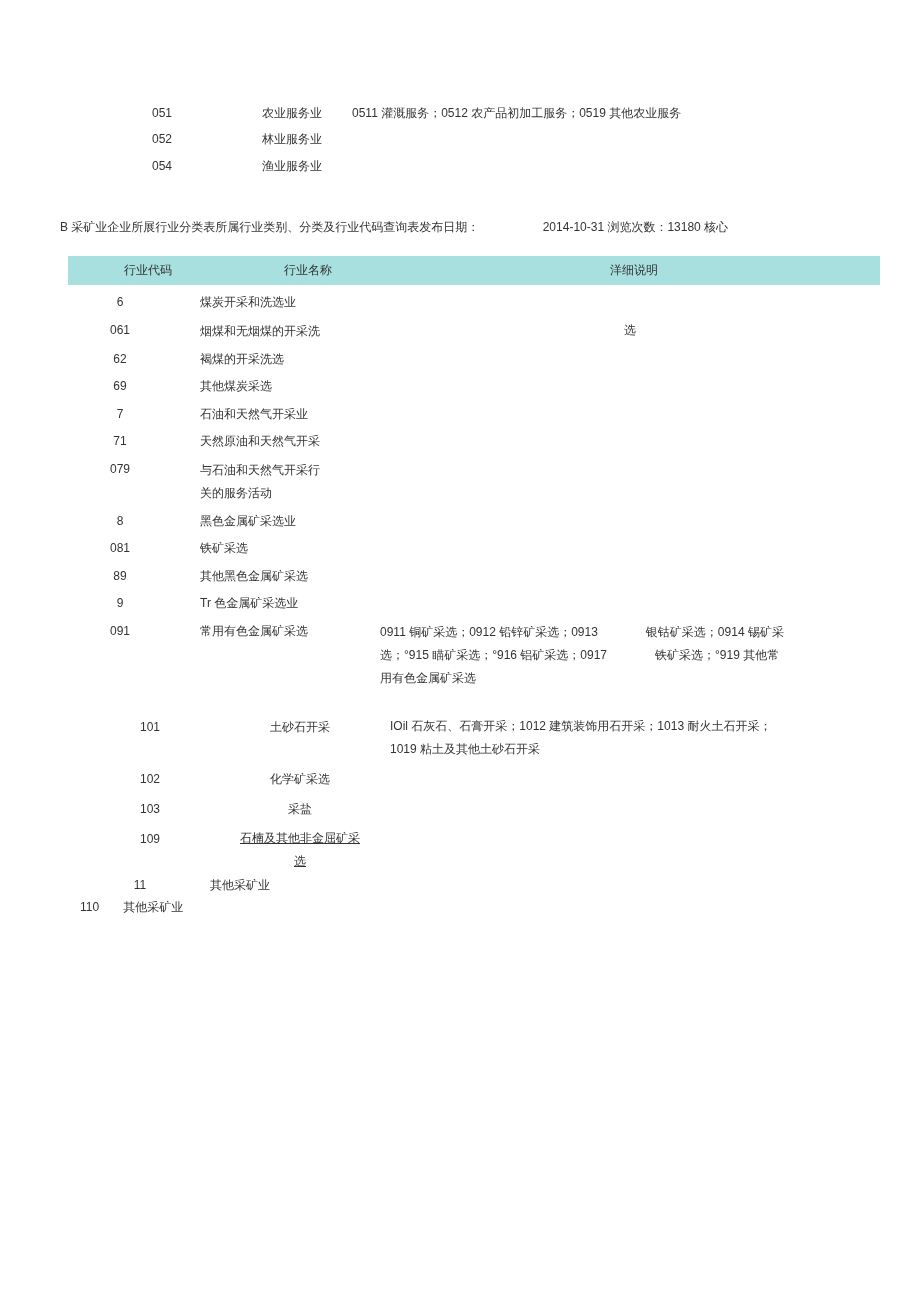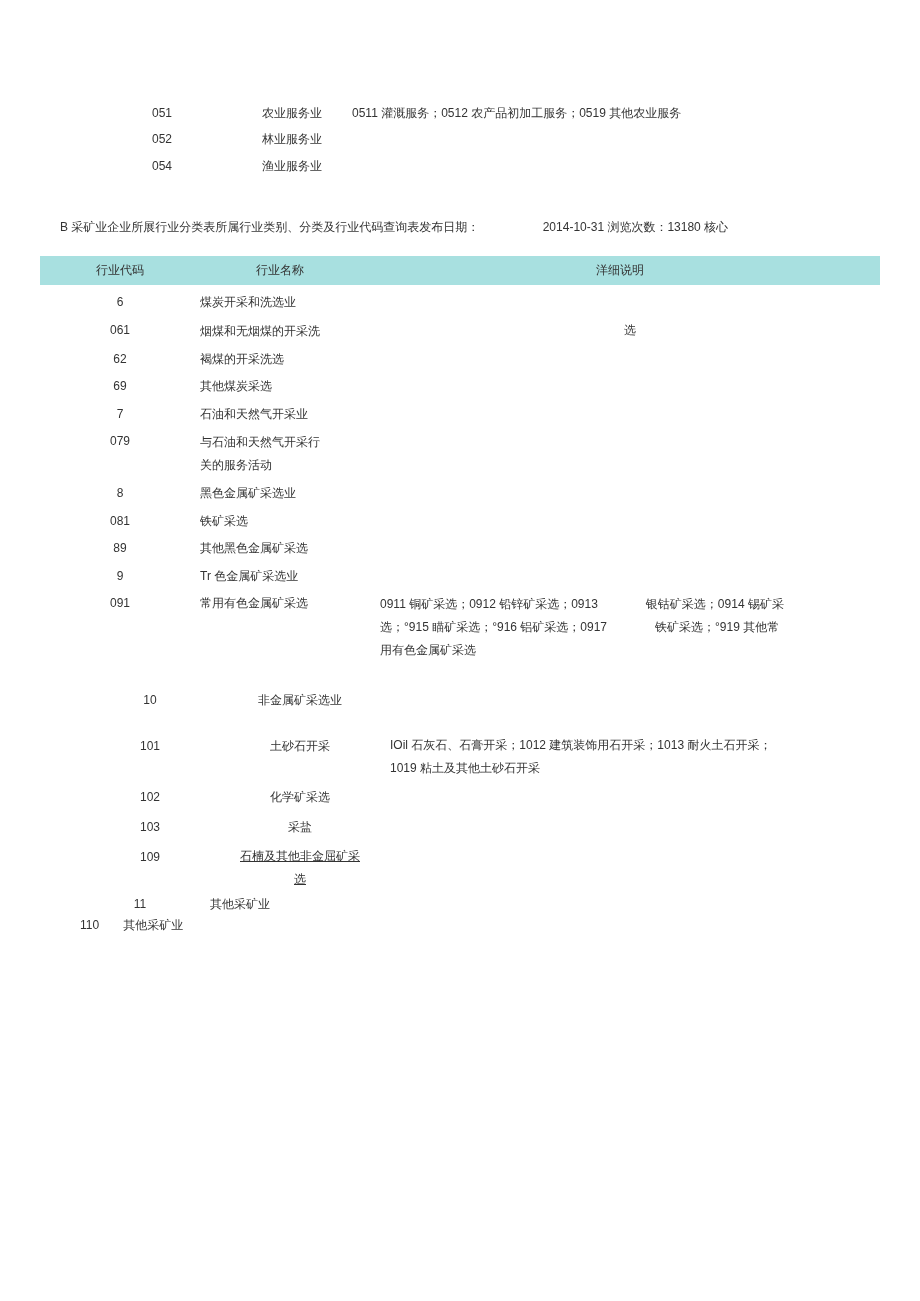--- a/index.html
+++ b/index.html
@@ -39,20 +39,21 @@
   .section-title .date {
     margin-left: 60px;
   }
   .table2 {
     width: 100%;
   }
   .table2-header {
     display: flex;
     background: #a8e0e0;
     padding: 6px 0;
+    margin-left: 28px;
   }
   .table2-header .col-code {
     width: 160px;
     text-align: center;
   }
   .table2-header .col-name {
     width: 160px;
     text-align: center;
   }
   .table2-header .col-desc {
@@ -173,20 +174,25 @@
       <div class="code">69</div>
       <div class="name">其他煤炭采选</div>
       <div class="desc"></div>
     </div>
     <div class="t2row">
       <div class="code">7</div>
       <div class="name">石油和天然气开采业</div>
       <div class="desc"></div>
     </div>
     <div class="t2row">
+      <div class="code">71</div>
+      <div class="name">天然原油和天然气开采</div>
+      <div class="desc"></div>
+    </div>
+    <div class="t2row">
       <div class="code">079</div>
       <div class="name multi-line" style="white-space:pre-line;">与石油和天然气开采行
 关的服务活动</div>
       <div class="desc"></div>
     </div>
     <div class="t2row">
       <div class="code">8</div>
       <div class="name">黑色金属矿采选业</div>
       <div class="desc"></div>
     </div>
@@ -210,25 +216,20 @@
       <div class="name">常用有色金属矿采选</div>
       <div class="desc multi-line" style="white-space:pre-line;">0911 铜矿采选；0912 铅锌矿采选；0913　　　　银钴矿采选；0914 锡矿采
 选；°915 瞄矿采选；°916 铝矿采选；0917　　　　铁矿采选；°919 其他常
 用有色金属矿采选</div>
     </div>
   </div>
 
 </div>
 
 <div class="bottom-block">
-  <div class="bottom-row">
-    <div class="code">10</div>
-    <div class="name">非金属矿采选业</div>
-    <div class="desc"></div>
-  </div>
   <div class="bottom-row" style="margin-top:16px;">
     <div class="code">101</div>
     <div class="name">土砂石开采</div>
     <div class="desc multi-line" style="white-space:pre-line;">IOil 石灰石、石膏开采；1012 建筑装饰用石开采；1013 耐火土石开采；
 1019 粘土及其他土砂石开采</div>
   </div>
   <div class="bottom-row">
     <div class="code">102</div>
     <div class="name">化学矿采选</div>
     <div class="desc"></div>

